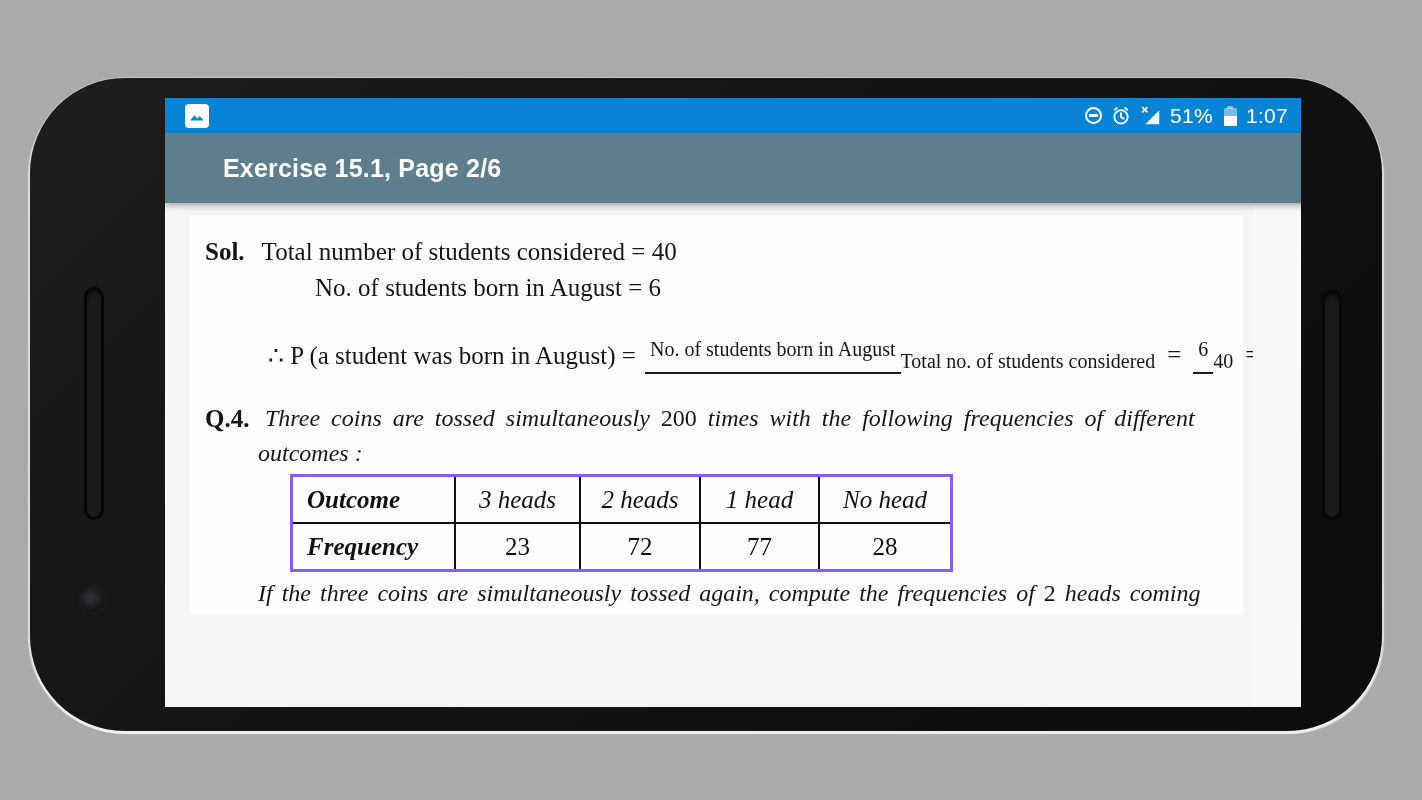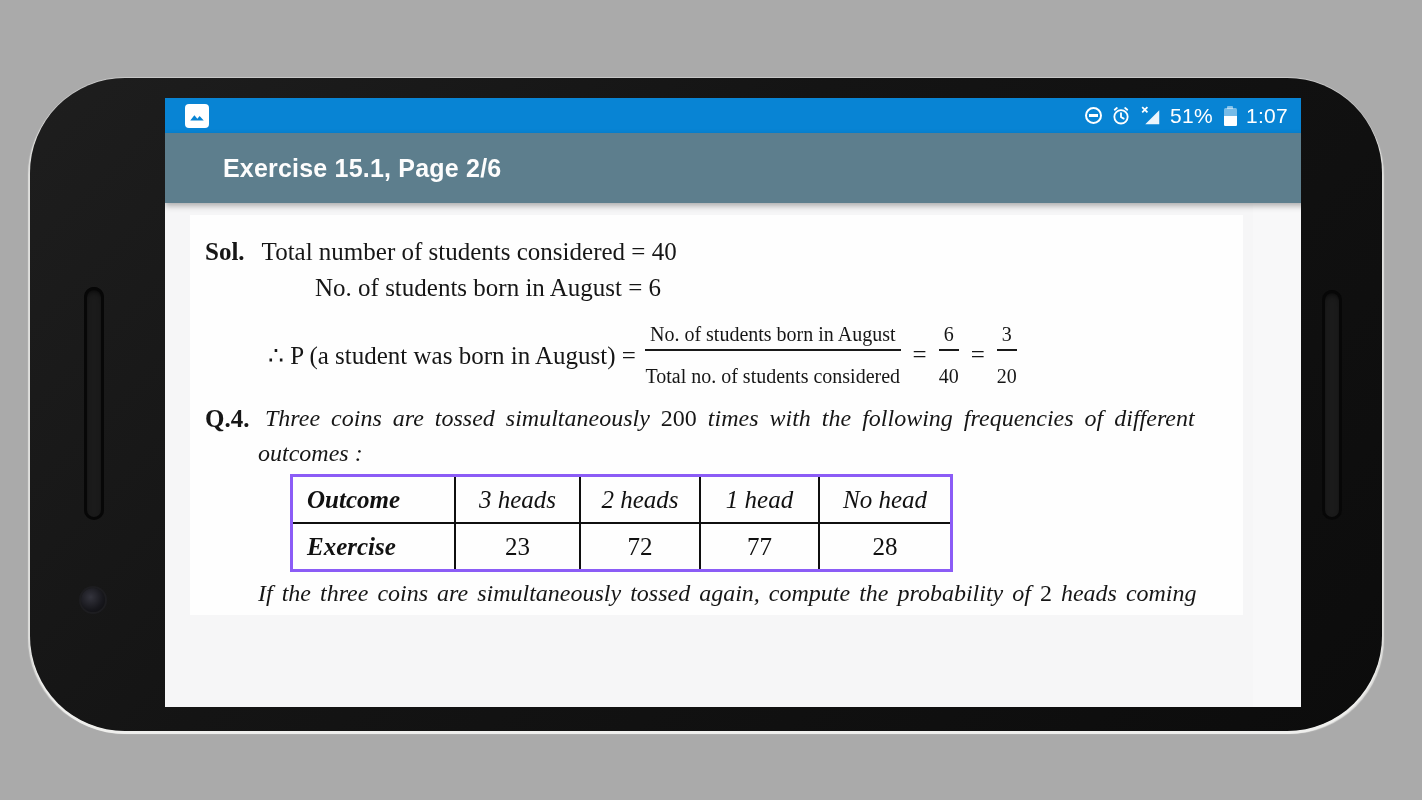--- a/index.html
+++ b/index.html
@@ -106,21 +106,21 @@
   .ital { font-style: italic; font-size: 24px; }
   .upright { font-style: normal; }
 
   .sol-row { left: 40px; top: 32px; display: flex; gap: 17px; }
   .line2 { left: 150px; top: 68px; }
 
   .formula-row {
     left: 103px; top: 115px; height: 74px;
     display: flex; align-items: center; gap: 9px; font-size: 25px;
   }
-  .frac { display: inline-flex; flex-direction: column; text-align: center; font-size: 20px; line-height: 26px; }
+  .frac { display: inline-flex; flex-direction: row; text-align: center; font-size: 20px; line-height: 26px; }
   .frac .num { padding: 0 5px 2px 5px; border-bottom: 2px solid #1a1a1a; }
   .frac .den { padding-top: 12px; }
   .eq { font-size: 25px; padding: 0 3px; }
 
   .q4-label { left: 40px; top: 199px; }
   .q4-line1 { left: 100px; top: 199px; word-spacing: 5px; }
   .q4-line1 .upright { font-size: 24px; }
   .q4-line2 { left: 93px; top: 234px; }
 
   .freq-table {
@@ -229,31 +229,31 @@
         <table class="freq-table">
           <tbody>
             <tr>
               <td class="c0 rowhead">Outcome</td>
               <td class="c1 outcome-cell">3 heads</td>
               <td class="c2 outcome-cell">2 heads</td>
               <td class="c3 outcome-cell">1 head</td>
               <td class="c4 outcome-cell">No head</td>
             </tr>
             <tr>
-              <td class="c0 rowhead">Exercise</td>
+              <td class="c0 rowhead">Frequency</td>
               <td class="c1">23</td>
               <td class="c2">72</td>
               <td class="c3">77</td>
               <td class="c4">28</td>
             </tr>
           </tbody>
         </table>
 
         <div class="abs serif ital footer-line">
-          <span>If the three coins are simultaneously tossed again, compute the probability of</span>
+          <span>If the three coins are simultaneously tossed again, compute the frequencies of</span>
           <span class="upright">2</span>
           <span>heads coming</span>
         </div>
 
       </div>
     </div>
   </div>
 </div>
 
 </body></html>

